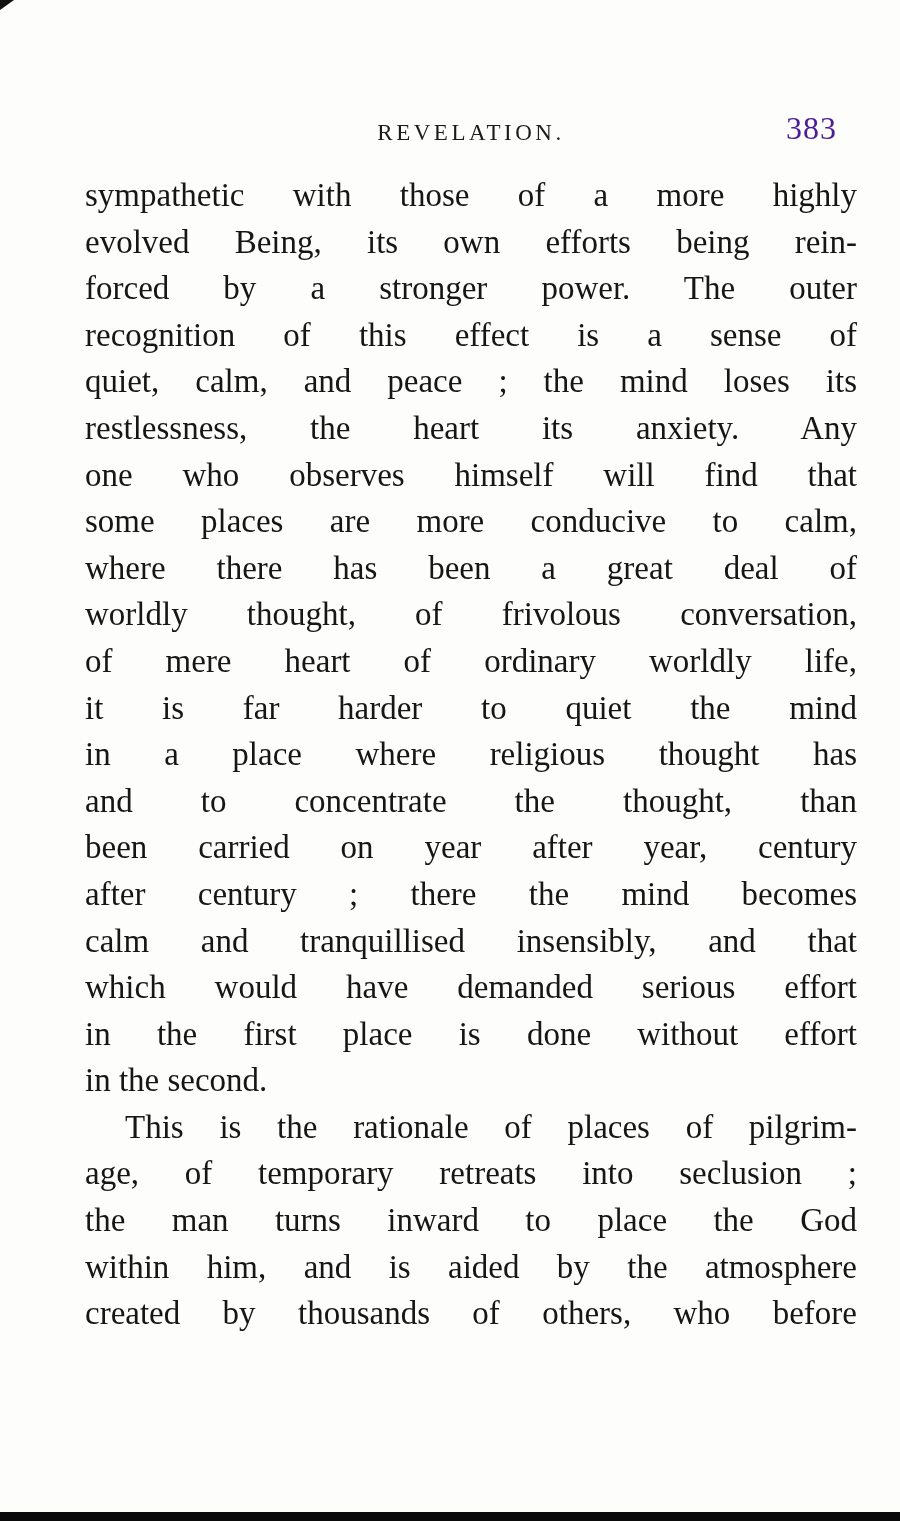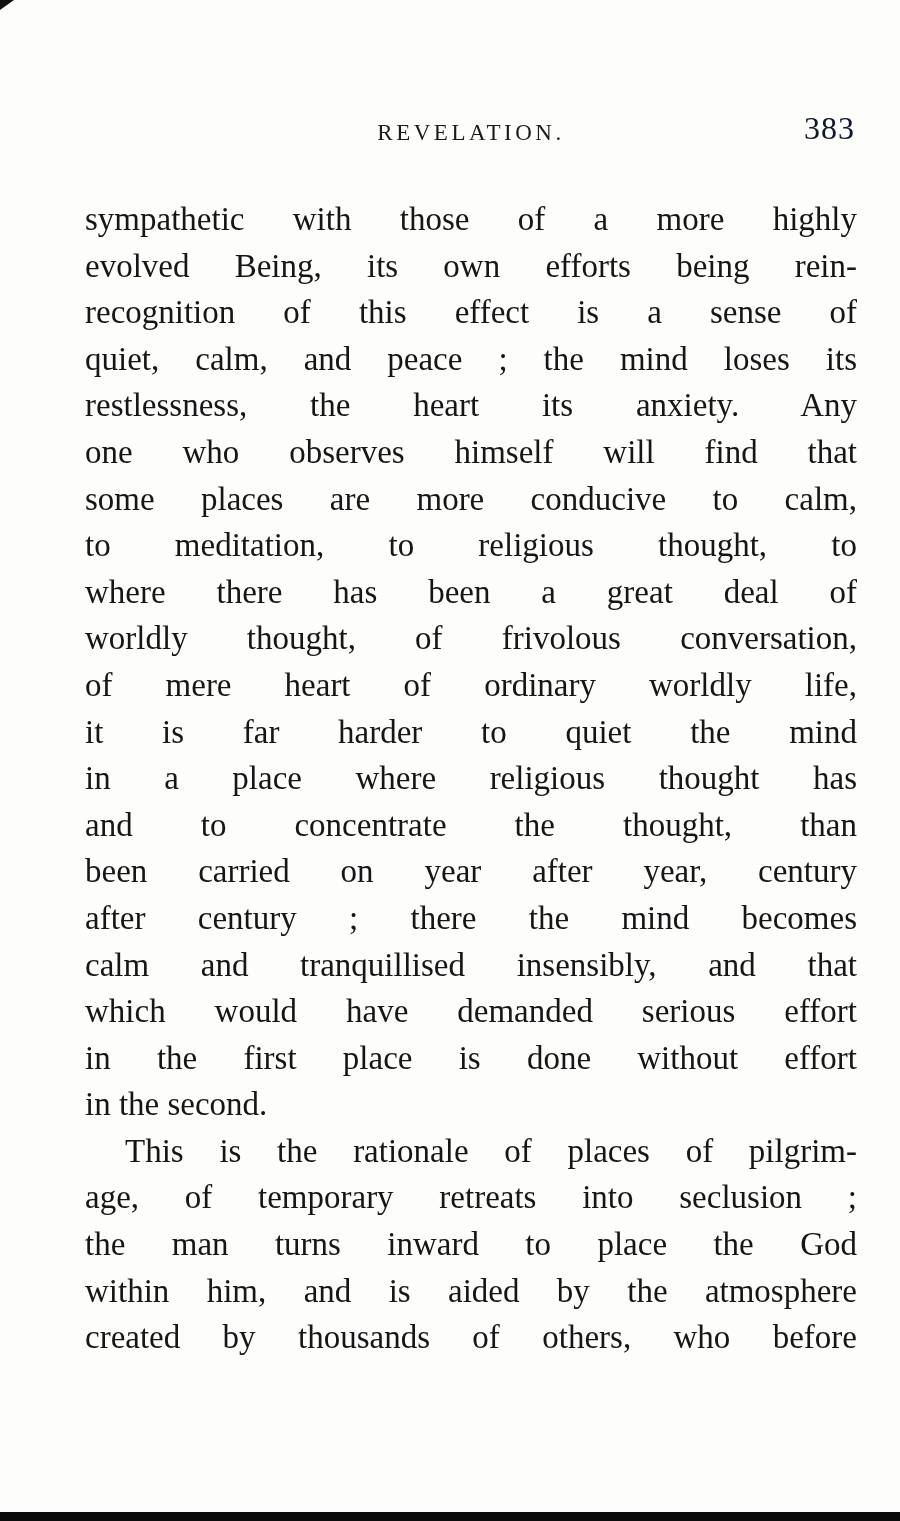--- a/index.html
+++ b/index.html
@@ -38,29 +38,29 @@
     left: 50%;
     top: 4px;
     transform: translateX(-50%);
     font-size: 23px;
     letter-spacing: 3.5px;
     color: #1b1b1b;
     white-space: nowrap;
   }
   .page-number {
     position: absolute;
-    right: 2px;
+    right: 20px;
     top: -6px;
     font-size: 32px;
-    color: #0f172a;
+    color: #4c1d95;
     letter-spacing: 1px;
   }
   .body-text {
     position: absolute;
-    top: 196px;
+    top: 172px;
     left: 85px;
     right: 75px;
   }
   .line {
     font-size: 33px;
     line-height: 46.6px;
     text-align: justify;
     text-align-last: justify;
     color: #161616;
   }
@@ -87,26 +87,26 @@
   <div class="corner-artifact"></div>
 
   <div class="header">
     <span class="header-title">REVELATION.</span>
     <span class="page-number">383</span>
   </div>
 
   <div class="body-text" id="body-text">
       <div class="line">sympathetic with those of a more highly</div>
       <div class="line">evolved Being, its own efforts being rein-</div>
+      <div class="line">forced by a stronger power.  The outer</div>
       <div class="line">recognition of this effect is a sense of</div>
       <div class="line">quiet, calm, and peace ; the mind loses its</div>
       <div class="line">restlessness, the heart its anxiety.  Any</div>
       <div class="line">one who observes himself will find that</div>
       <div class="line">some places are more conducive to calm,</div>
-      <div class="line">to meditation, to religious thought, to</div>
       <div class="line">where there has been a great deal of</div>
       <div class="line">worldly thought, of frivolous conversation,</div>
       <div class="line">of mere heart of ordinary worldly life,</div>
       <div class="line">it is far harder to quiet the mind</div>
       <div class="line">in a place where religious thought has</div>
       <div class="line">and to concentrate the thought, than</div>
       <div class="line">been carried on year after year, century</div>
       <div class="line">after century ; there the mind becomes</div>
       <div class="line">calm and tranquillised insensibly, and that</div>
       <div class="line">which would have demanded serious effort</div>

